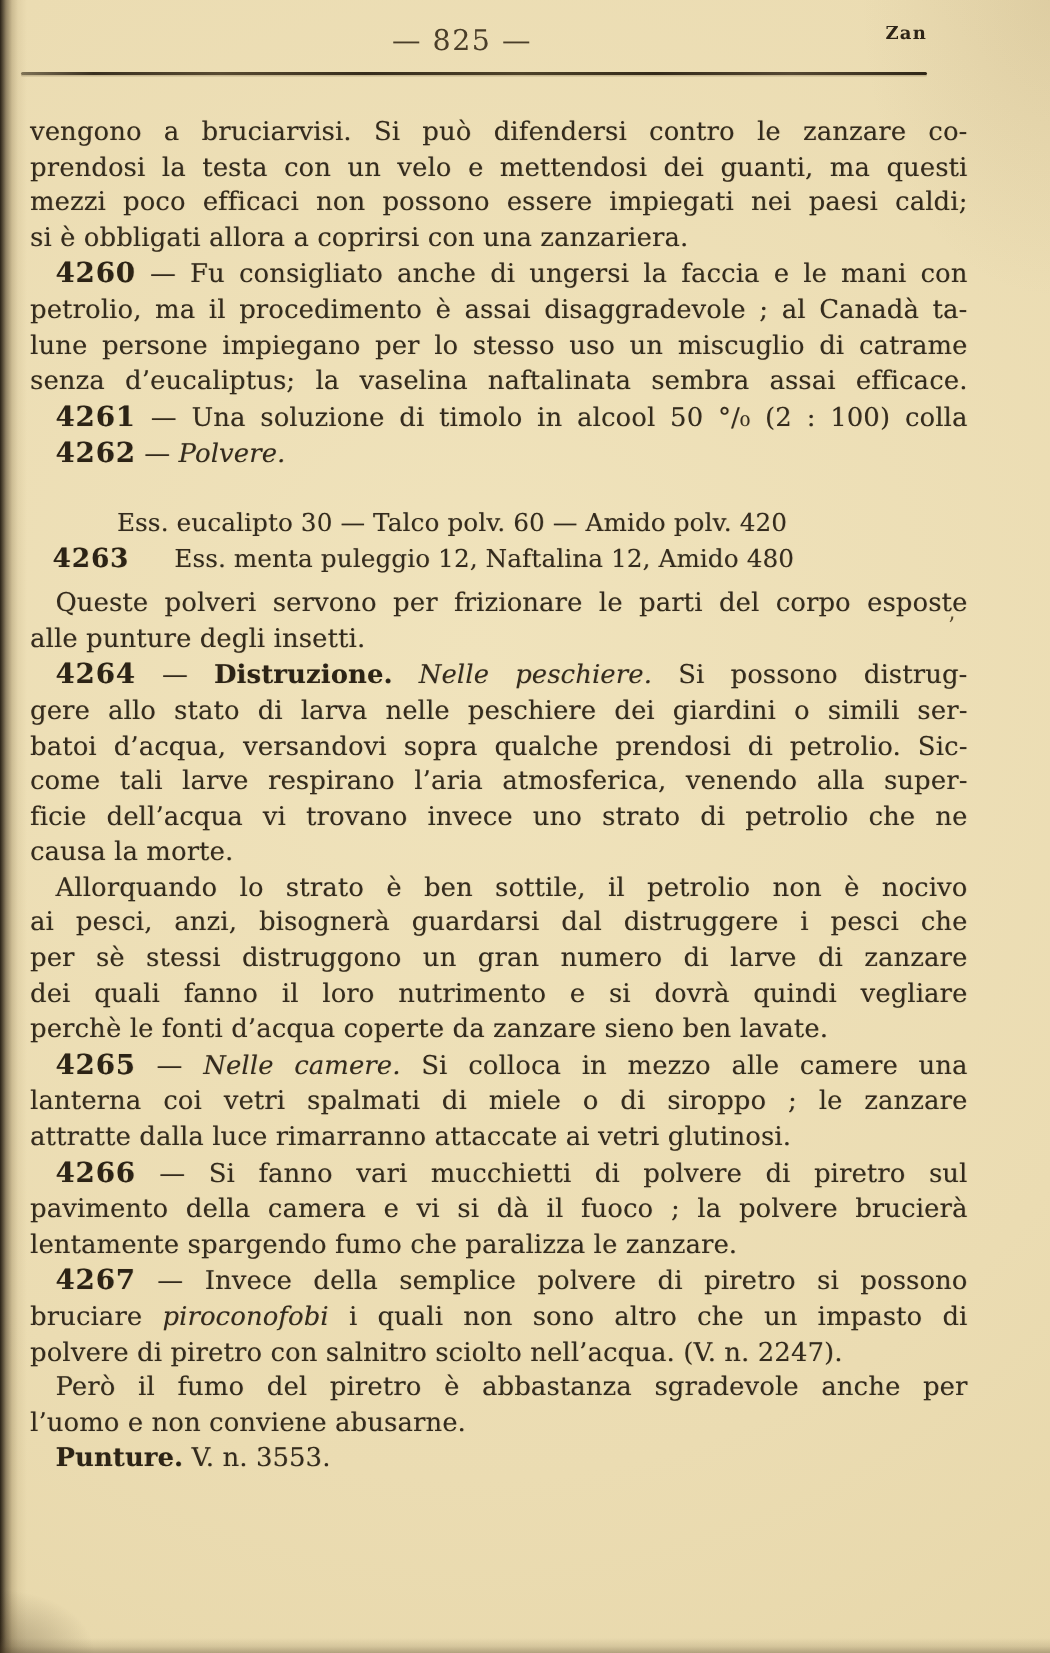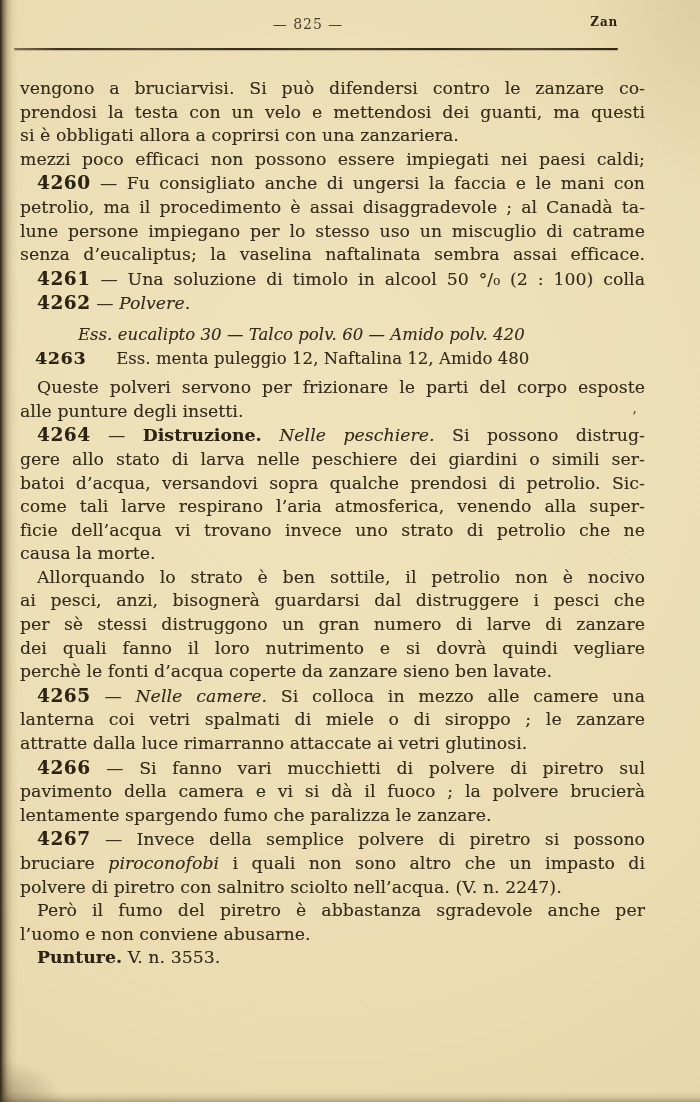--- a/index.html
+++ b/index.html
@@ -24,21 +24,21 @@
     position:absolute; left:0; right:0; bottom:0; height:10px; z-index:5;
     background:linear-gradient(180deg, rgba(0,0,0,0) 0%, rgba(110,95,65,0.16) 55%, rgba(85,70,45,0.38) 100%);
   }
   .corner-bl {
     position:absolute; left:0; bottom:0; width:90px; height:60px; z-index:6;
     background:radial-gradient(100% 100% at 0% 100%, rgba(60,45,25,0.35), rgba(0,0,0,0) 70%);
   }
   .header { position:absolute; top:15px; left:0; width:700px; height:28px; color:var(--ink,#342b1d); }
   .pagenum {
     position:absolute; left:228px; width:160px; top:1px;
-    text-align:center; font-size:14px; letter-spacing:1px;
+    text-align:center; font-size:19px; letter-spacing:1px;
     color:#4a3e29;
   }
   .section {
     position:absolute; right:82px; top:0;
     font-weight:700; font-size:12px; letter-spacing:0.8px;
     color:#2e2517;
   }
   .rule {
     position:absolute; top:48px; left:14px; width:604px; height:2.4px; border-radius:1px;
     background:linear-gradient(90deg,
@@ -75,29 +75,29 @@
   <div class="header">
     <span class="pagenum">— 825 —</span>
     <span class="section">Zan</span>
   </div>
 
   <div class="rule"></div>
 
   <div class="text-block">
       <div class="line just"><span>vengono a bruciarvisi. Si può difendersi contro le zanzare co-</span></div>
       <div class="line just"><span>prendosi la testa con un velo e mettendosi dei guanti, ma questi</span></div>
+      <div class="line just"><span>mezzi poco efficaci non possono essere impiegati nei paesi caldi;</span></div>
       <div class="line"><span>si è obbligati allora a coprirsi con una zanzariera.</span></div>
-      <div class="line just"><span>mezzi poco efficaci non possono essere impiegati nei paesi caldi;</span></div>
       <div class="line just" style="padding-left: 17px;"><span class="b num">4260</span><span> — Fu consigliato anche di ungersi la faccia e le mani con</span></div>
       <div class="line just"><span>petrolio, ma il procedimento è assai disaggradevole ; al Canadà ta-</span></div>
       <div class="line just"><span>lune persone impiegano per lo stesso uso un miscuglio di catrame</span></div>
       <div class="line just"><span>senza d’eucaliptus; la vaselina naftalinata sembra assai efficace.</span></div>
       <div class="line just" style="padding-left: 17px;"><span class="b num">4261</span><span> — Una soluzione di timolo in alcool 50 °/₀ (2 : 100) colla</span></div>
       <div class="line" style="padding-left: 17px;"><span class="b num">4262</span><span> — </span><span class="i">Polvere.</span></div>
-      <div class="line recipe" style="padding-left: 58px; margin-top: 7px; font-style: italic;"><span>Ess. eucalipto 30 — Talco polv. 60 — Amido polv. 420</span></div>
+      <div class="line recipe" style="padding-left: 58px; margin-top: 21px;"><span>Ess. eucalipto 30 — Talco polv. 60 — Amido polv. 420</span></div>
       <div class="line recipe" style="padding-left: 15px;"><span class="b num">4263</span><span style="padding-left: 30px;">Ess. menta puleggio 12, Naftalina 12, Amido 480</span></div>
       <div class="line just" style="padding-left: 17px; margin-top: 6px;"><span>Queste polveri servono per frizionare le parti del corpo esposte</span></div>
       <div class="line"><span>alle punture degli insetti.</span></div>
       <div class="line just" style="padding-left: 17px;"><span class="b num">4264</span><span> — </span><span class="b">Distruzione.</span><span> </span><span class="i">Nelle peschiere.</span><span> Si possono distrug-</span></div>
       <div class="line just"><span>gere allo stato di larva nelle peschiere dei giardini o simili ser-</span></div>
       <div class="line just"><span>batoi d’acqua, versandovi sopra qualche prendosi di petrolio. Sic-</span></div>
       <div class="line just"><span>come tali larve respirano l’aria atmosferica, venendo alla super-</span></div>
       <div class="line just"><span>ficie dell’acqua vi trovano invece uno strato di petrolio che ne</span></div>
       <div class="line"><span>causa la morte.</span></div>
       <div class="line just" style="padding-left: 17px;"><span>Allorquando lo strato è ben sottile, il petrolio non è nocivo</span></div>

